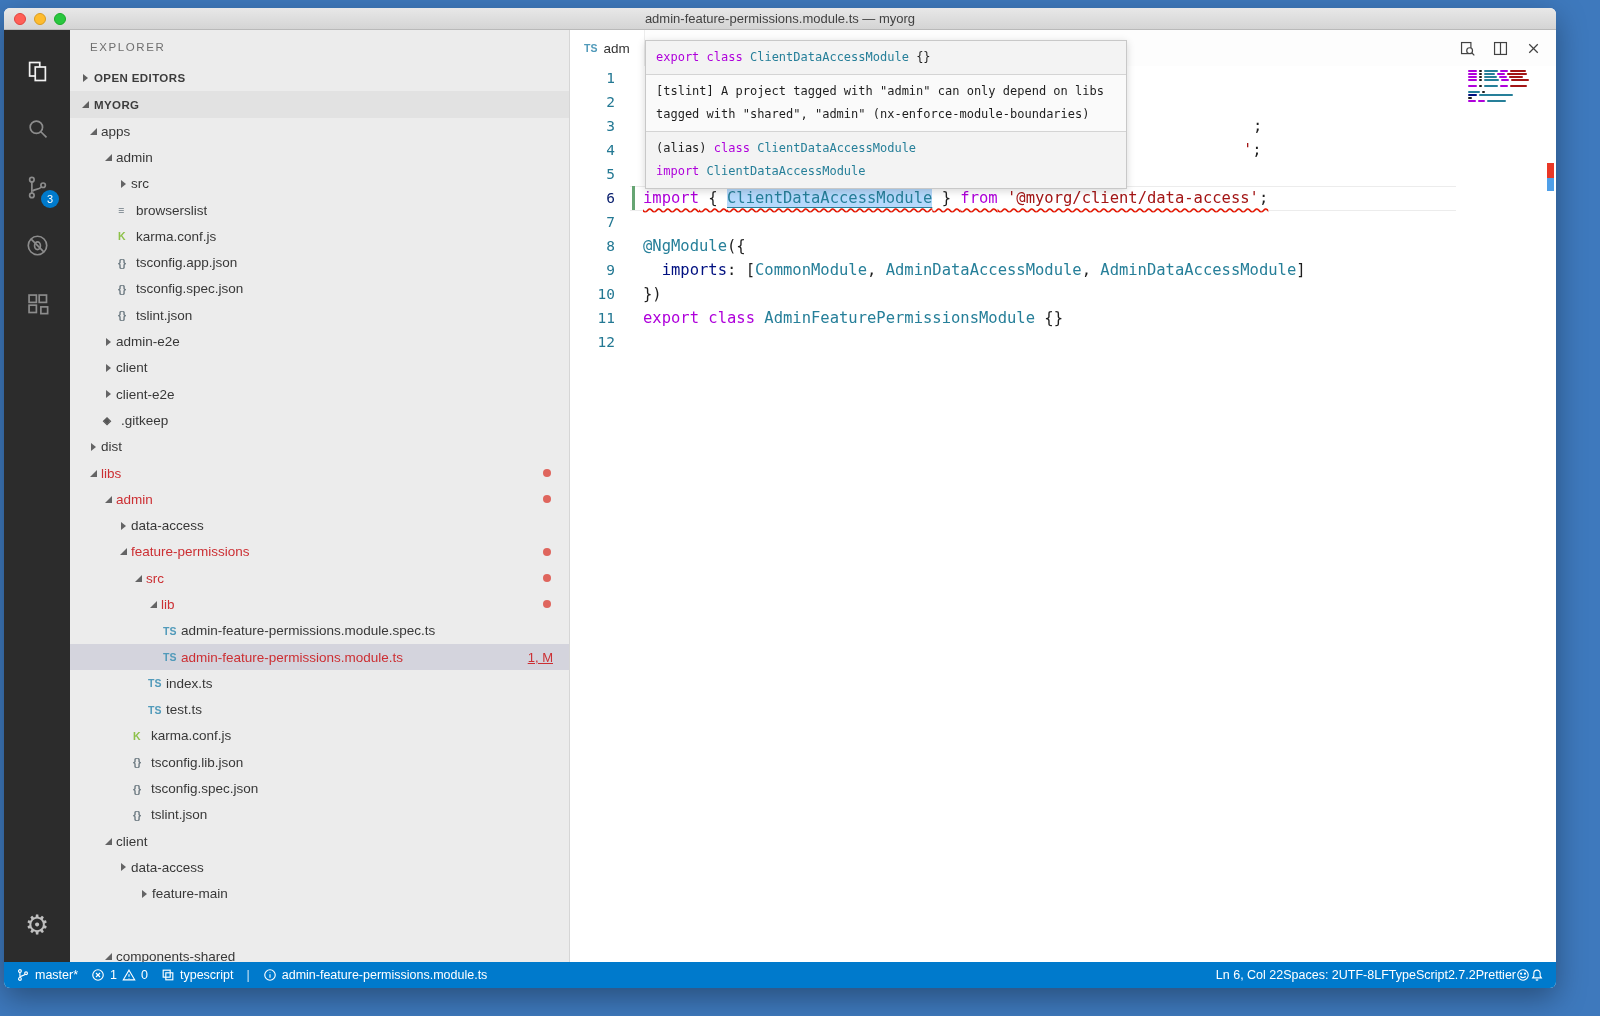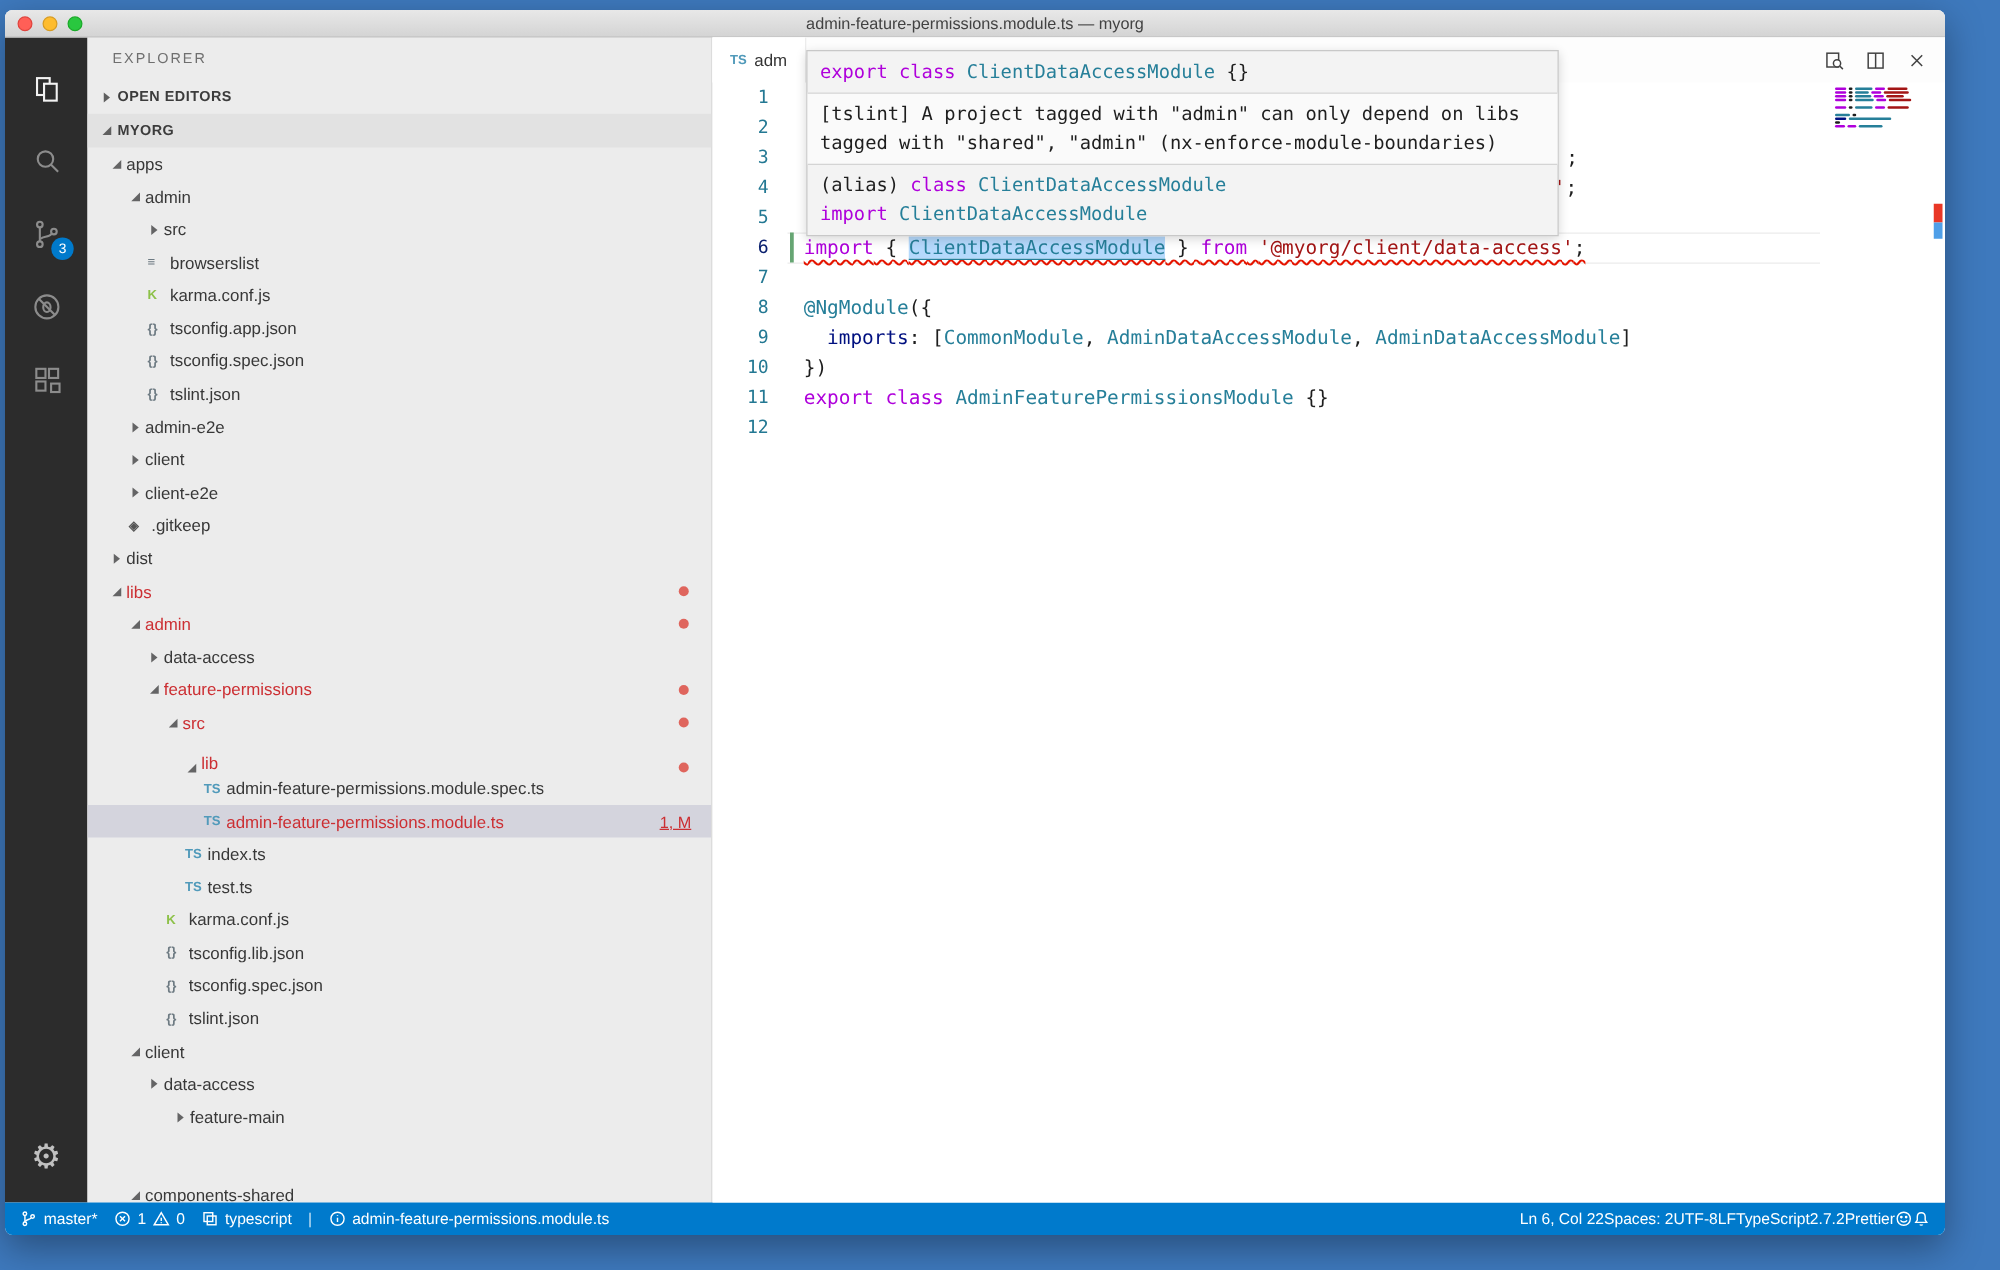--- a/index.html
+++ b/index.html
@@ -79,22 +79,22 @@
   .tok-kw { color:#af00db; }
   .tok-cls { color:#267f99; }
   .tok-str { color:#a31515; }
   .tok-pun { color:#1e1e1e; }
   .tok-prop { color:#001080; }
   .wavy { text-decoration:underline; text-decoration-style:wavy; text-decoration-color:#e51400;
     text-decoration-skip-ink:none; text-underline-offset:4px; }
   .sel-link { background:#b5d9fc; text-decoration:underline; }
 
   
-  .hover { position:absolute; left:75px; top:10px; width:602px; background:#f3f3f3; border:1px solid #c8c8c8;
-    z-index:40; font-size:15px; line-height:23px; box-shadow:0 2px 8px rgba(0,0,0,.16);
+  .hover { position:absolute; left:75px; top:10px; width:482px; background:#f3f3f3; border:1px solid #c8c8c8;
+    z-index:40; font-size:12px; line-height:23px; box-shadow:0 2px 8px rgba(0,0,0,.16);
     font-family:"DejaVu Sans Mono","Liberation Mono",monospace; }
   .hover-sec { padding:5px 10px; white-space:pre; }
   .hover-msg { background:#fafafa; border-top:1px solid #d4d4d4; border-bottom:1px solid #d4d4d4;
     color:#1e1e1e; white-space:normal; }
 
   
   .minimap { position:absolute; top:3px; right:22px; width:66px; cursor:pointer; }
   .mm-row { height:3px; display:flex; align-items:center; gap:2px; }
   .mm-row i { height:2px; background:currentColor; border-radius:1px; display:block; }
   .ovr { position:absolute; right:2px; top:0; width:7px; height:100%; cursor:pointer; }
@@ -248,21 +248,21 @@
           <div class="tree-row error" style="padding-left: 46px;">
             <span class="twistie exp"></span>
             <span class="tlabel">feature-permissions</span>
             <span class="tdot"></span>
           </div>
           <div class="tree-row error" style="padding-left: 61px;">
             <span class="twistie exp"></span>
             <span class="tlabel">src</span>
             <span class="tdot"></span>
           </div>
-          <div class="tree-row error" style="padding-left: 76px; align-items: flex-end;">
+          <div class="tree-row error" style="padding-left: 76px;">
             <span class="twistie exp"></span>
             <span class="tlabel">lib</span>
             <span class="tdot"></span>
           </div>
           <div class="tree-row" style="padding-left: 91px;">
             <span class="ficon" style="color: rgb(81, 154, 186);">TS</span>
             <span class="tlabel">admin-feature-permissions.module.spec.ts</span>
           </div>
           <div class="tree-row selected error" style="padding-left: 91px;">
             <span class="ficon" style="color: rgb(81, 154, 186);">TS</span>

